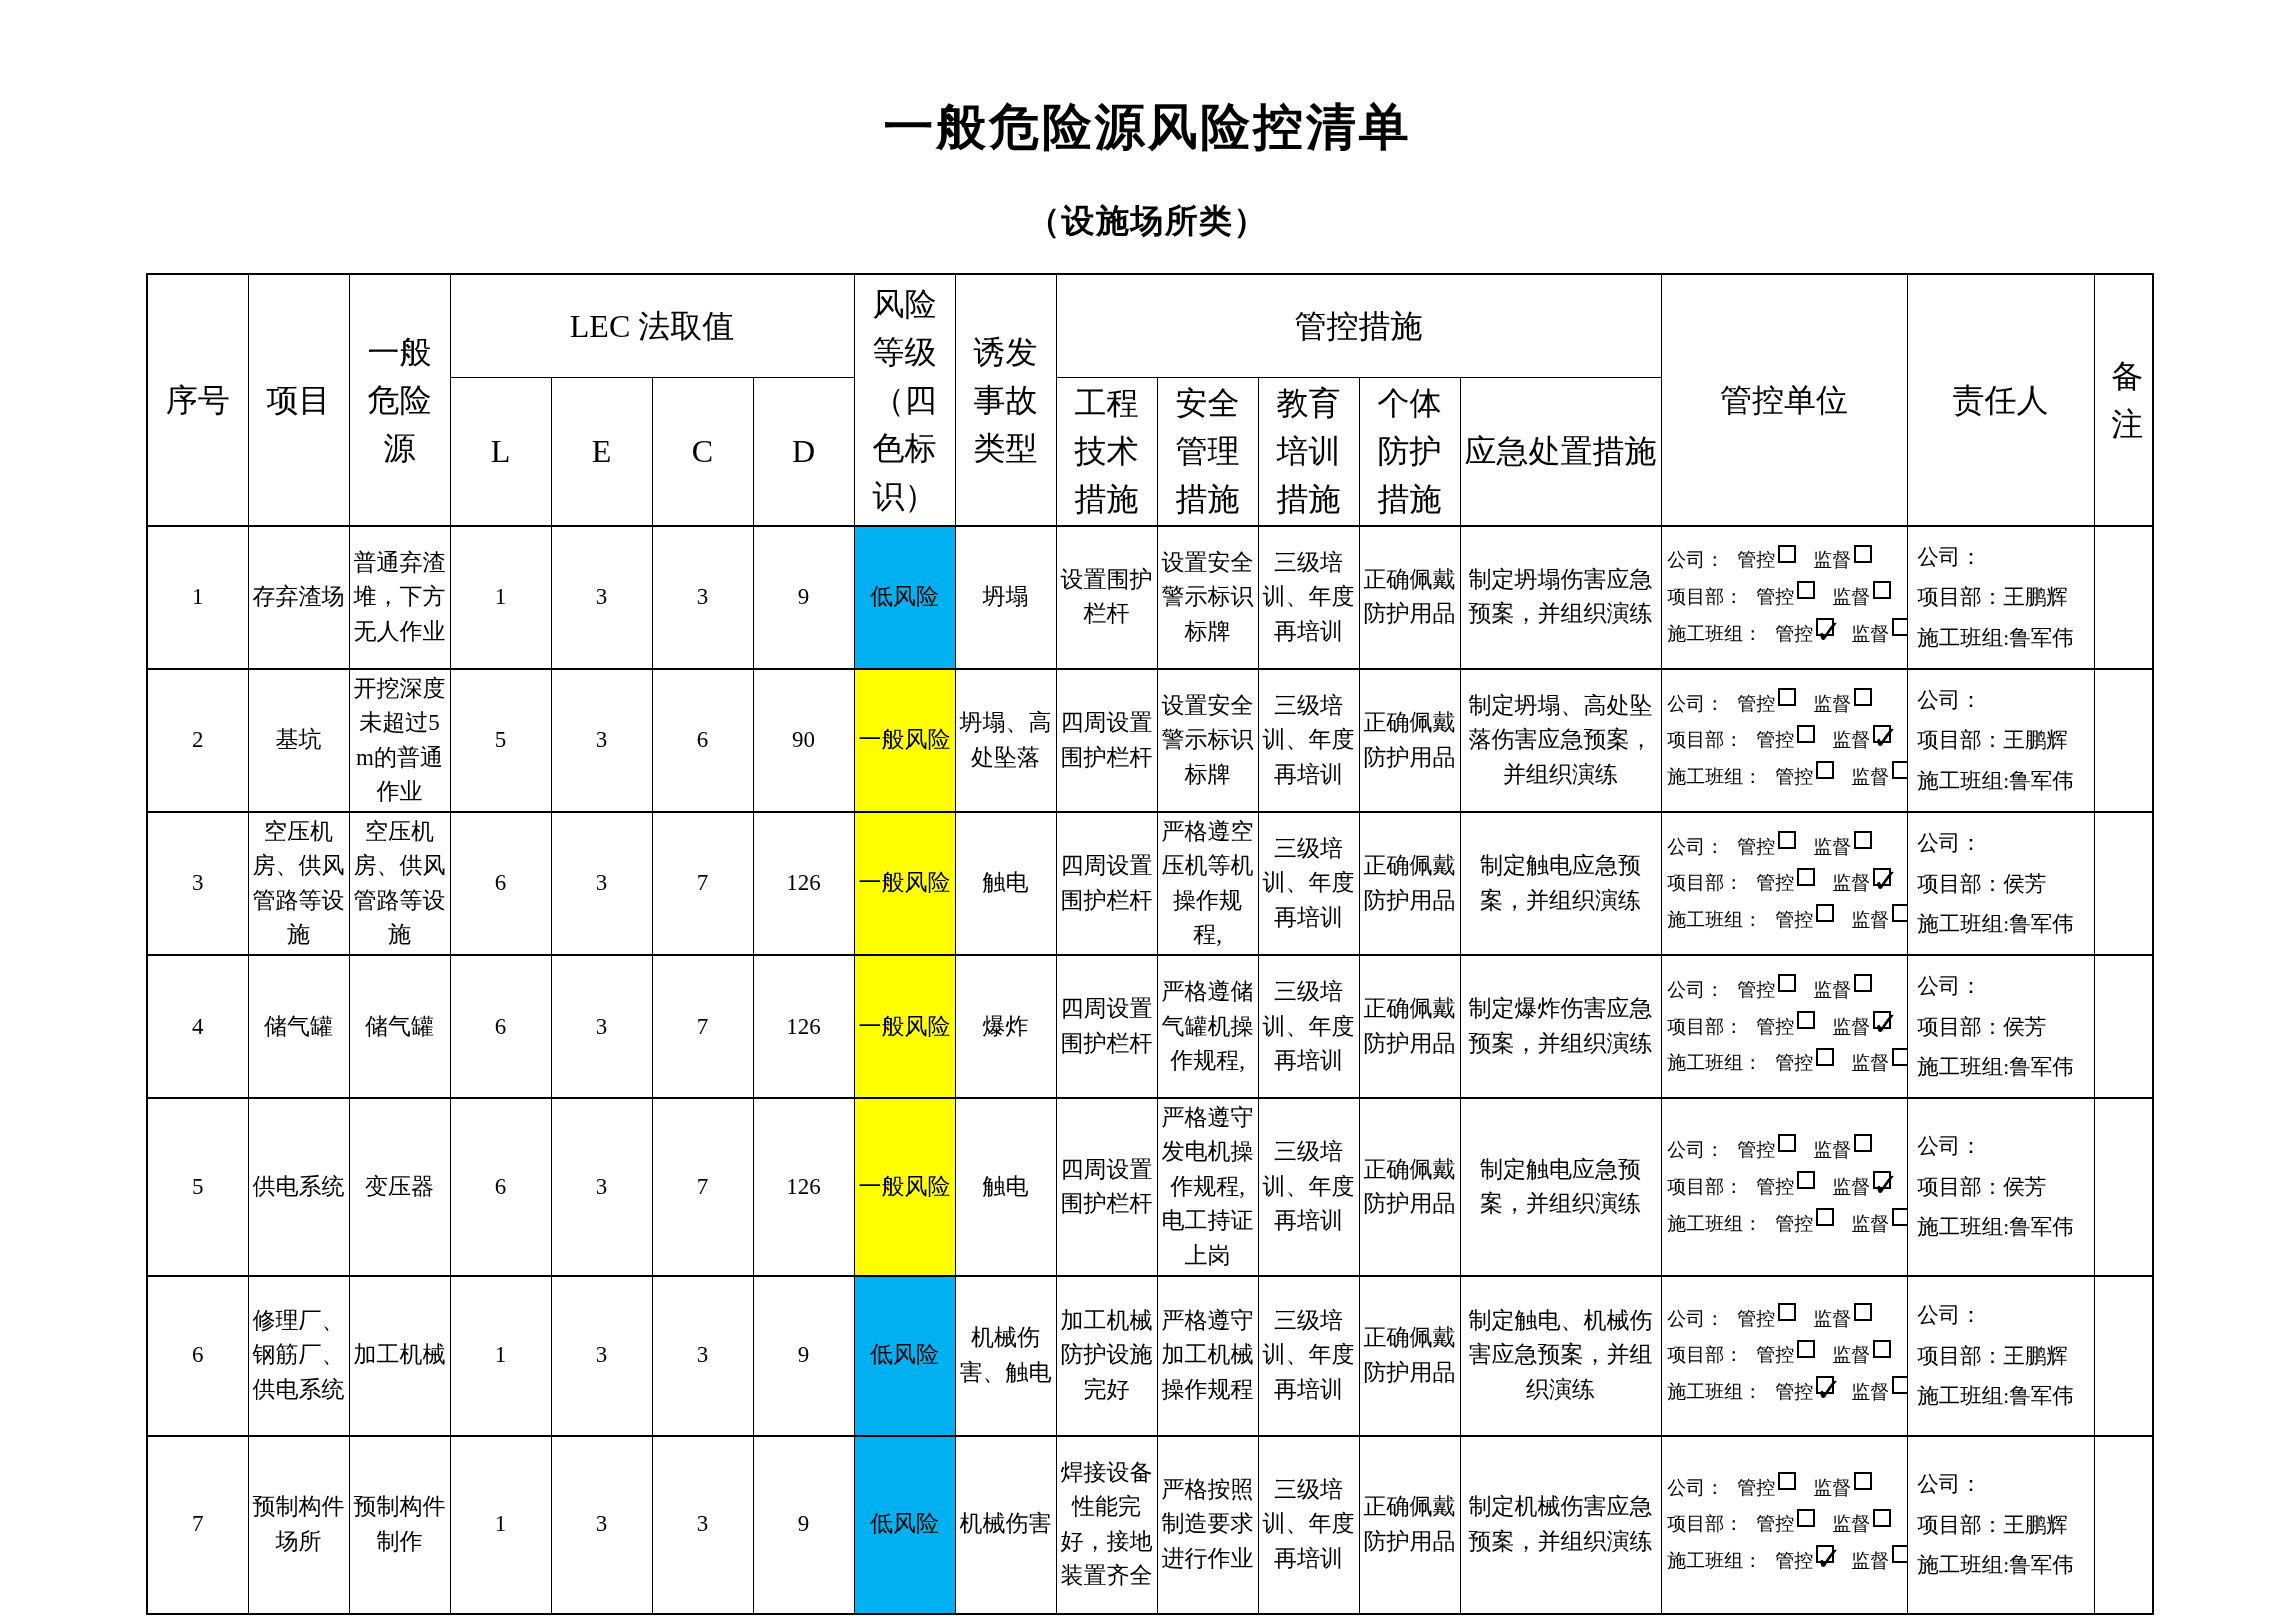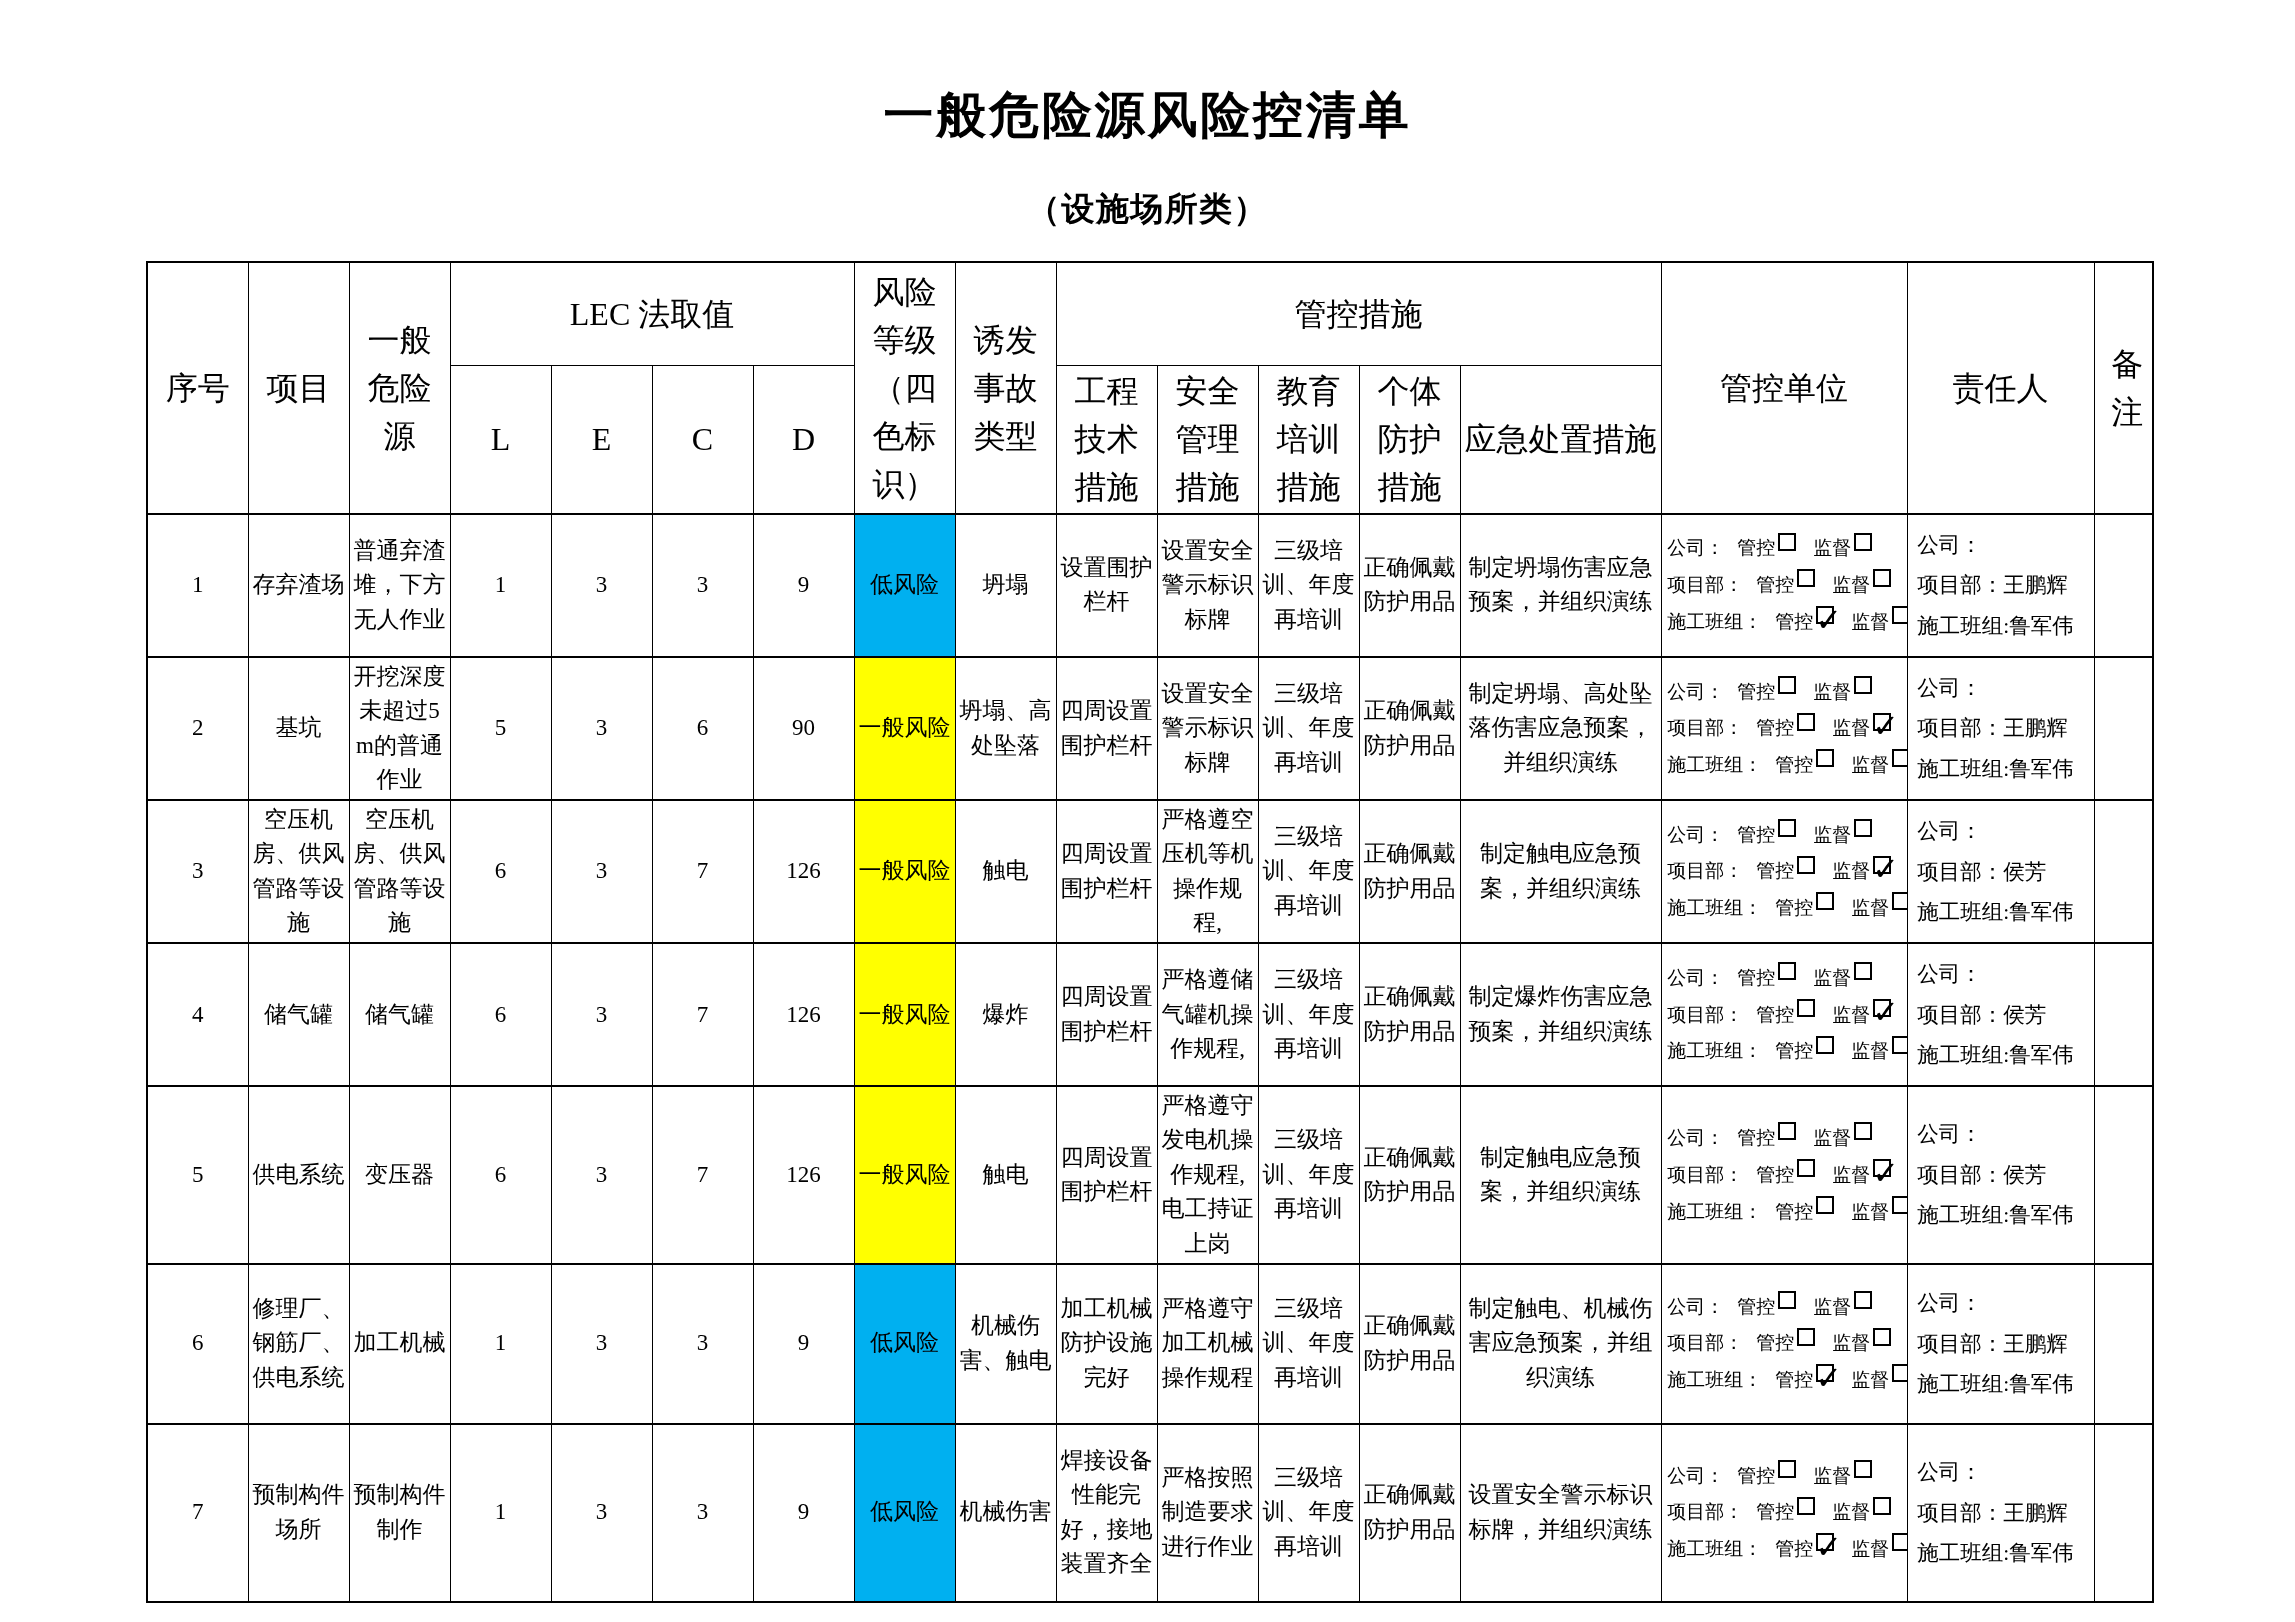--- a/index.html
+++ b/index.html
@@ -3,21 +3,21 @@
 <meta charset="utf-8">
 <style>
   * { box-sizing: border-box; }
   html,body { margin:0; padding:0; }
   body {
     width: 2295px; height: 1623px; background:#ffffff; color:#000;
     font-family: "Liberation Serif", "DejaVu Serif", serif;
     position: relative; overflow: hidden;
   }
   .page-title {
-    margin:0; padding-top:82px; text-align:center;
+    margin:12px; padding-top:82px; text-align:center;
     font-family:"Liberation Sans","DejaVu Sans",sans-serif;
     font-weight:bold; font-size:50px; letter-spacing:2.8px;
   }
   .page-subtitle {
     margin:14px; padding-top:23.6px; text-align:center;
     font-family:"Liberation Sans","DejaVu Sans",sans-serif;
     font-weight:bold; font-size:33px; letter-spacing:1.4px;
   }
   table.risk-table {
     margin:29px 0 0 146px; width:2003px;
@@ -395,21 +395,21 @@
     <td>1</td>
     <td>3</td>
     <td>3</td>
     <td>9</td>
     <td class="risk-cell" style="background-color: rgb(0, 176, 240);">低风险</td>
     <td>机械伤害</td>
     <td>焊接设备性能完 好，接地装置齐全</td>
     <td>严格按照制造要求进行作业</td>
     <td>三级培训、年度再培训</td>
     <td>正确佩戴防护用品</td>
-    <td>设置安全警示标识标牌，并组织演练</td>
+    <td>制定机械伤害应急预案，并组织演练</td>
     <td class="cu-cell">
             <div class="cu-line">
               <span class="cu-label">公司：</span>
               <span class="cb-name">管控</span>
               <span class="cb"></span>
               <span class="cb-name">监督</span>
               <span class="cb"></span>
             </div>
             <div class="cu-line">
               <span class="cu-label">项目部：</span>

